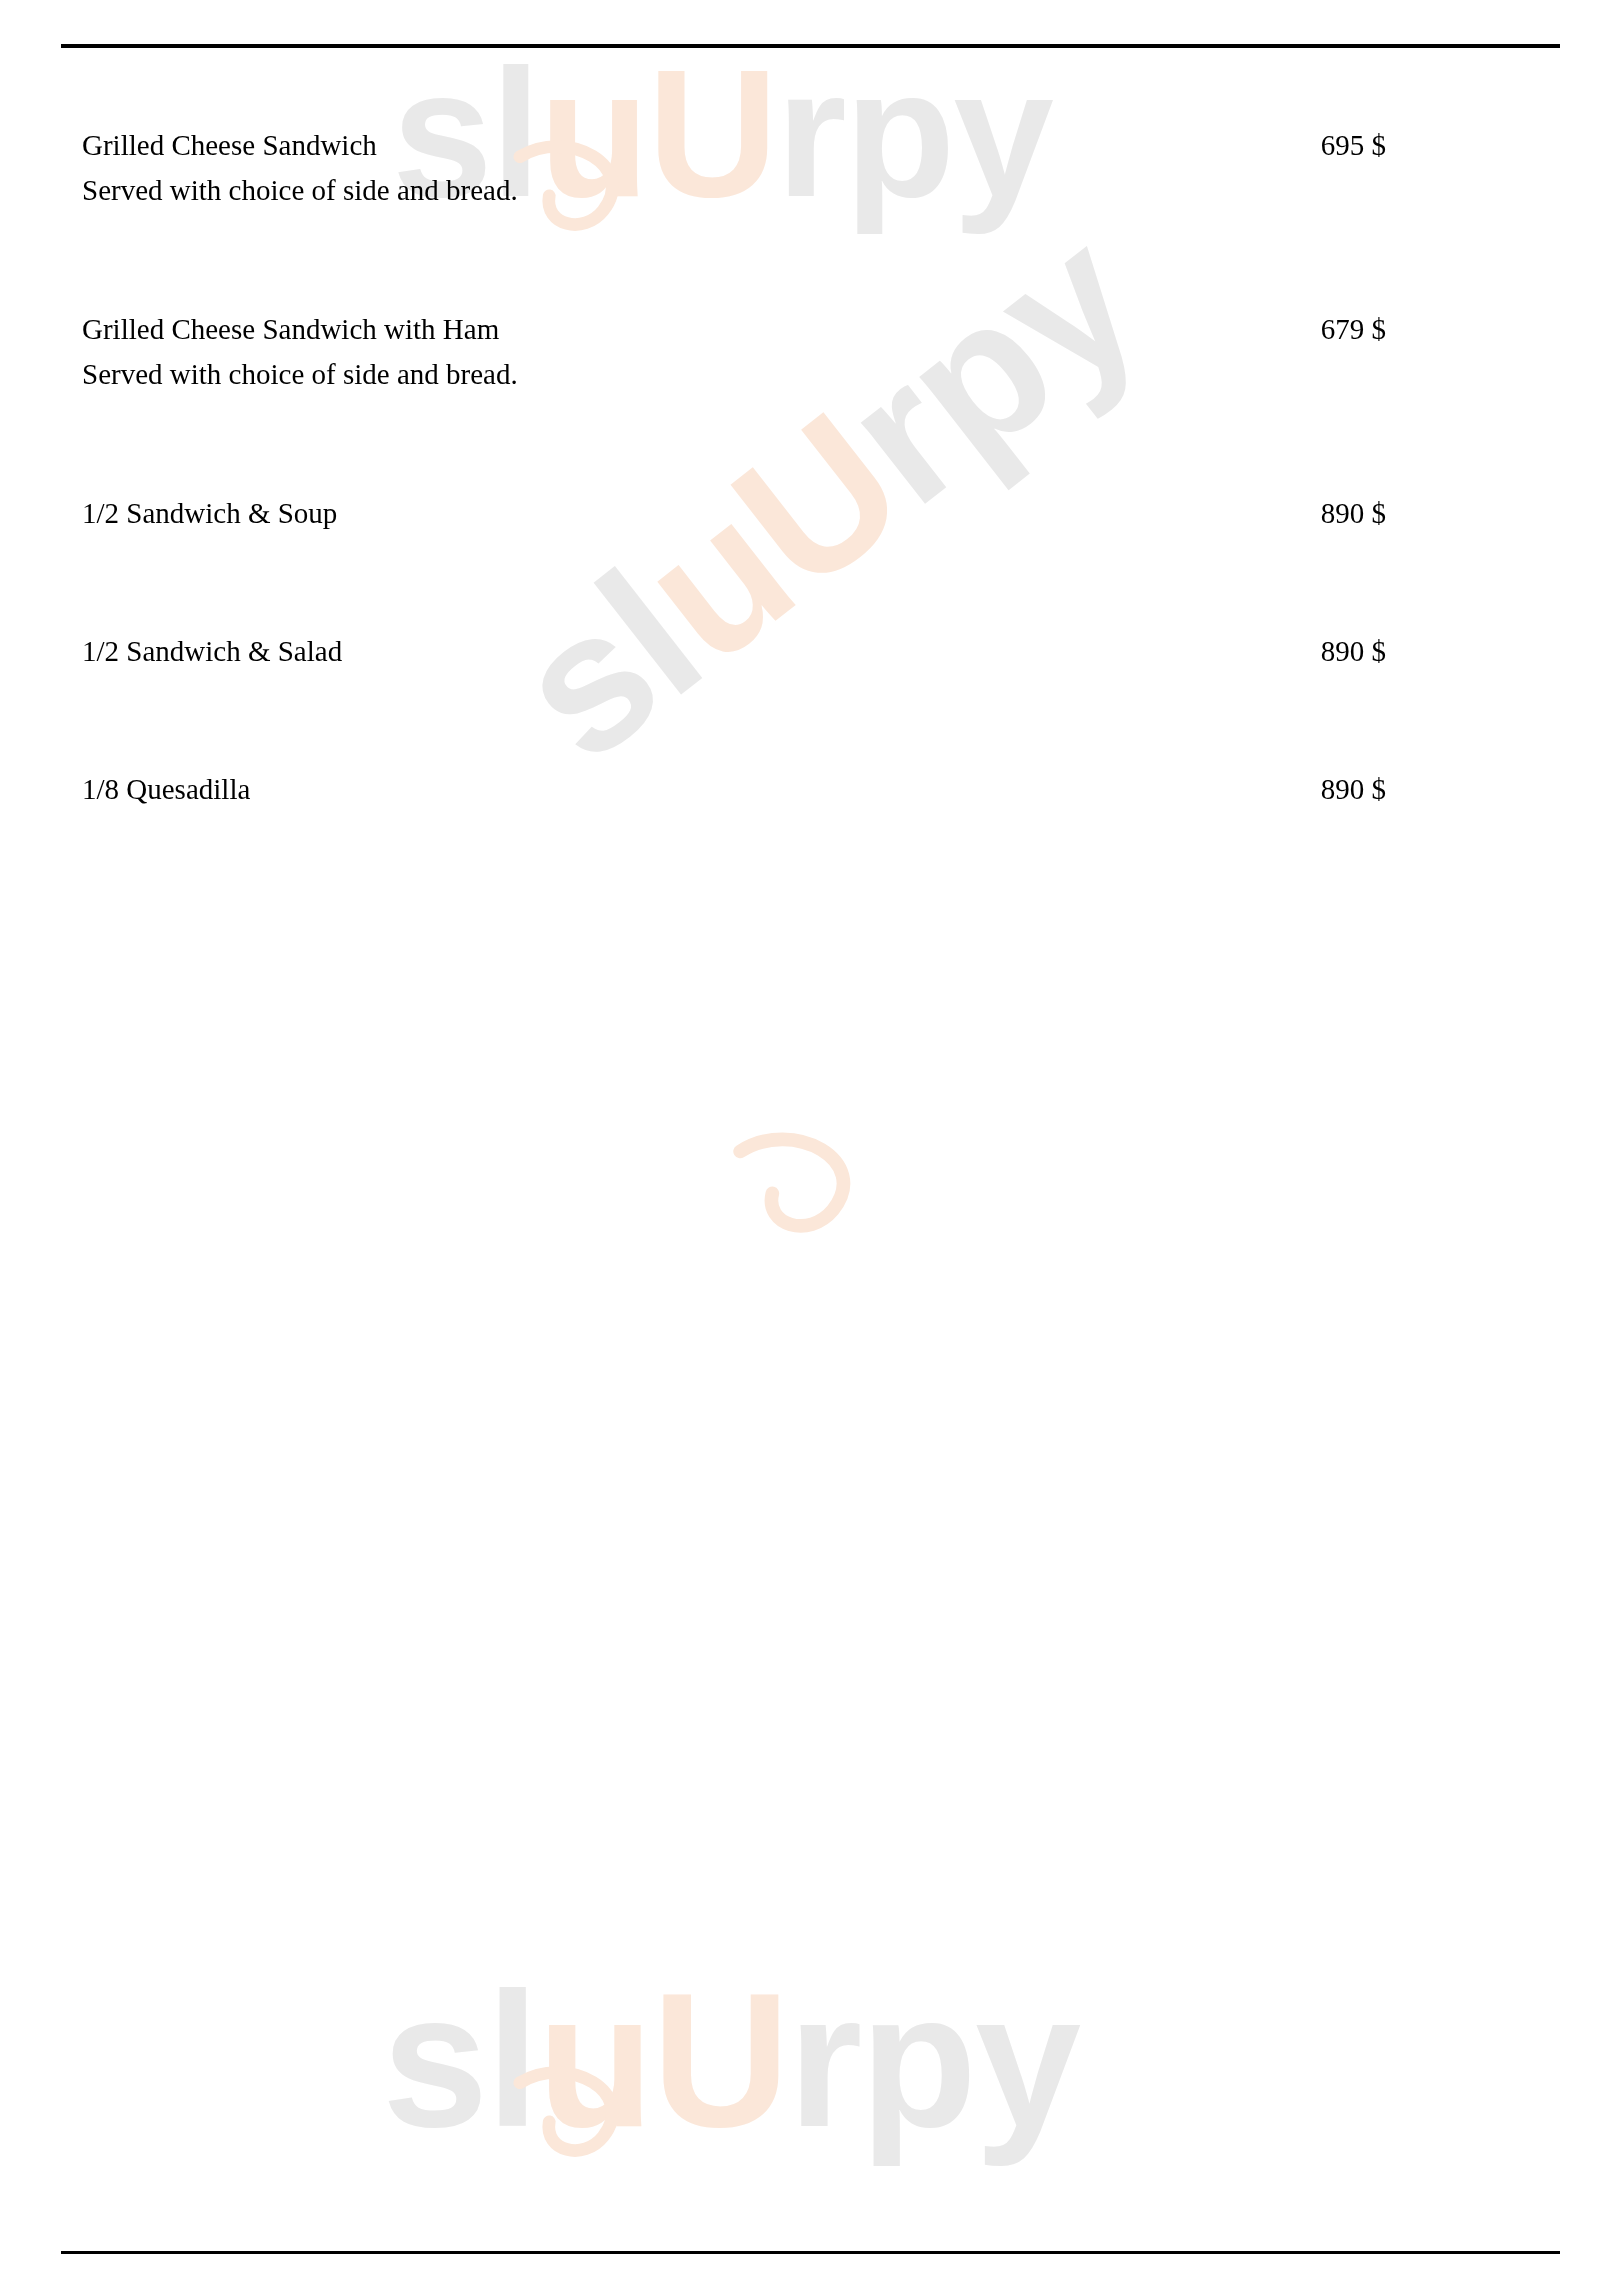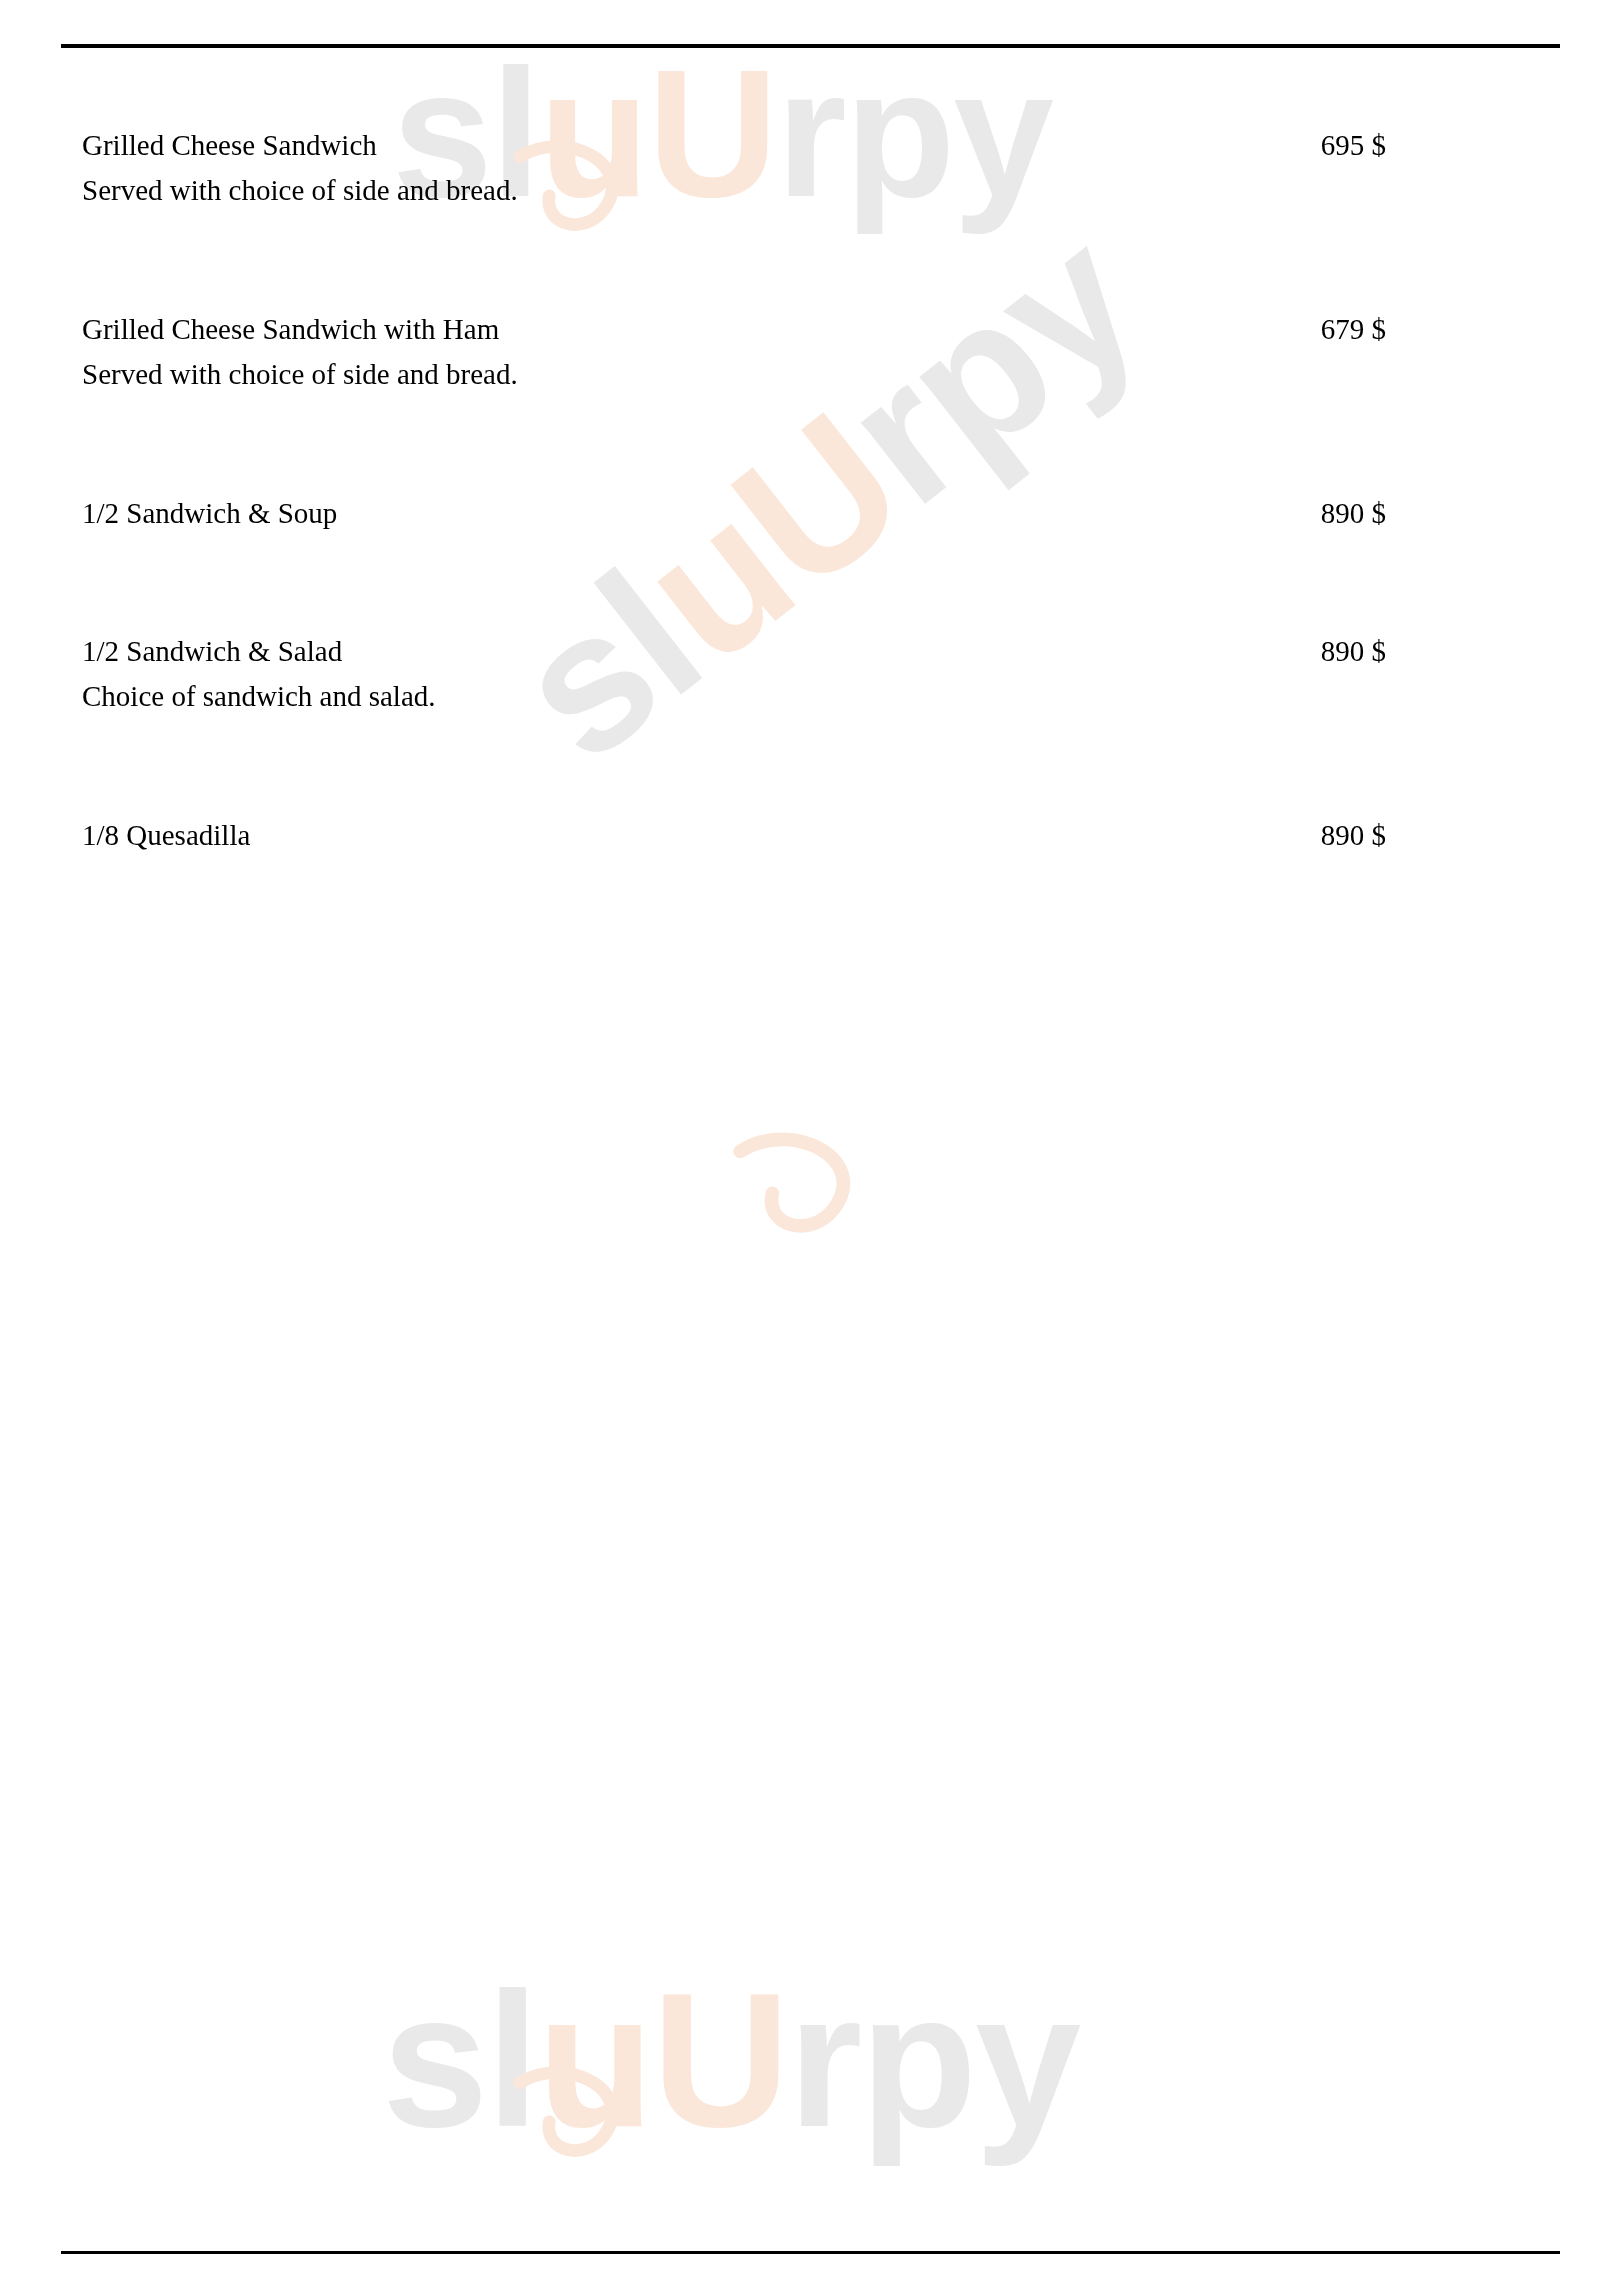--- a/index.html
+++ b/index.html
@@ -156,21 +156,20 @@
       <div class="item-name">1/2 Sandwich &amp; Soup</div>
       <div class="item-price">890 $</div>
     </div>
   </div>
 
   <div class="menu-item">
     <div class="item-head">
       <div class="item-name">1/2 Sandwich &amp; Salad</div>
       <div class="item-price">890 $</div>
     </div>
-    <div class="item-desc">Choice of sandwich and salad.</div>
   </div>
 
   <div class="menu-item">
     <div class="item-head">
       <div class="item-name">1/8 Quesadilla</div>
       <div class="item-price">890 $</div>
     </div>
   </div>
 
 </div>

